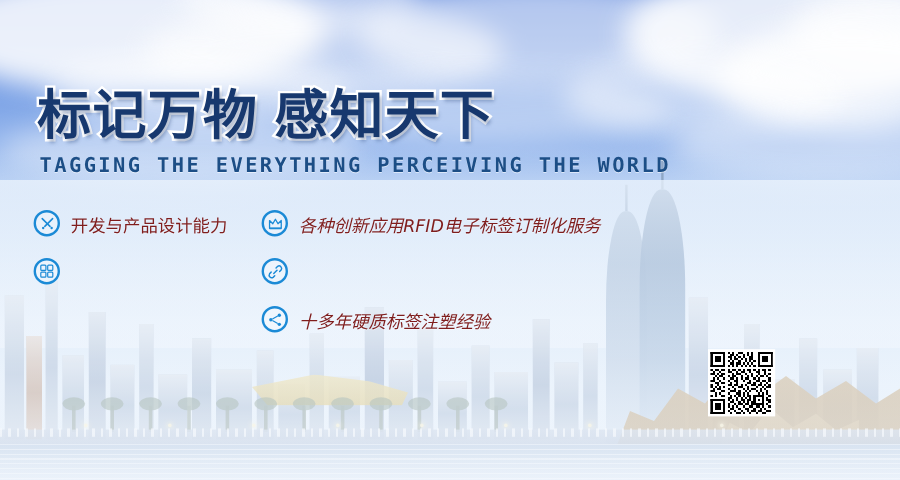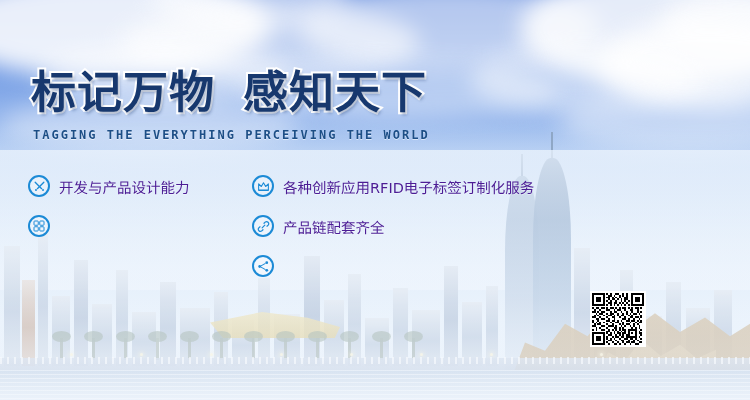--- a/index.html
+++ b/index.html
@@ -111,51 +111,51 @@
   }
   .cityhaze{
     position:absolute;left:0;right:0;bottom:0;height:250px;
     background:linear-gradient(to bottom,rgba(235,243,252,.78) 0%,rgba(235,243,252,.42) 28%,rgba(236,243,252,.34) 60%,rgba(240,246,253,.55) 100%);
     pointer-events:none;
   }
 
   
   .title{
     position:absolute;left:31px;top:74px;
-    font-family:Liberation Mono, monospace;
+    font-family:Liberation Sans, sans-serif;
     font-size:45px;font-weight:bold;letter-spacing:1px;
     color:#17386e;
     -webkit-text-stroke:4px #ffffff;
     paint-order:stroke fill;
     text-shadow:2px 3px 3px rgba(40,70,120,.35);
     white-space:nowrap;line-height:1;
   }
   .subtitle{
     position:absolute;left:33px;top:128px;
     font-family:"DejaVu Sans Mono","Liberation Mono",monospace;
-    font-size:12px;font-weight:bold;letter-spacing:2.0px;
+    font-size:17px;font-weight:bold;letter-spacing:2.0px;
     color:#1c4e86;white-space:nowrap;
     text-shadow:0 1px 0 rgba(255,255,255,.55);
   }
 
   
   .features{position:absolute;left:0;top:166px;width:750px;}
   .col{position:absolute;top:0;}
   .colL{left:28px;}
-  .colR{left:252px;}
+  .colR{left:218px;font-style:italic;}
   .feat{display:flex;align-items:center;height:40px;white-space:nowrap;}
   .ic{
     flex:0 0 auto;width:22px;height:22px;border-radius:50%;
     border:2px solid #1b8ad6;box-sizing:border-box;
     display:flex;align-items:center;justify-content:center;
     background:rgba(255,255,255,.28);
   }
   .ic svg{display:block;}
   .flabel{
-    margin-left:9px;font-size:14.5px;color:#4c1d95;
+    margin-left:9px;font-size:14.5px;color:#7f1d1d;
     font-family:"DejaVu Sans","Liberation Sans",sans-serif;
     text-shadow:0 1px 0 rgba(255,255,255,.4);
   }
 
   
   .qrwrap{
     position:absolute;left:590px;top:291px;width:56px;height:56px;
     background:#ffffff;padding:2px;box-sizing:border-box;
   }
   .qr{width:100%;height:100%;display:block;}
@@ -297,33 +297,33 @@
       </div>
 
       <div class="feat">
         <span class="ic">
           <svg width="13" height="13" viewBox="0 0 24 24" fill="none" stroke="#1b8ad6" stroke-width="2.2" stroke-linecap="round">
             <path d="M9.5 14.5 L14.5 9.5"></path>
             <path d="M13 6 L15.5 3.5 a4 4 0 0 1 5.5 5.5 L18.5 11.5"></path>
             <path d="M11 18 L8.5 20.5 a4 4 0 0 1 -5.5 -5.5 L5.5 12.5"></path>
           </svg>
         </span>
-        <span class="flabel">产品链配套齐全</span>
       </div>
 
       <div class="feat">
         <span class="ic">
           <svg width="13" height="13" viewBox="0 0 24 24" fill="none" stroke="#1b8ad6" stroke-width="1.9">
             <circle cx="18" cy="5" r="2.6" fill="#1b8ad6" stroke="none"></circle>
             <circle cx="18" cy="19" r="2.6" fill="#1b8ad6" stroke="none"></circle>
             <circle cx="5" cy="12" r="2.6" fill="#1b8ad6" stroke="none"></circle>
             <path d="M7.4 10.8 L15.6 6.2"></path>
             <path d="M7.4 13.2 L15.6 17.8"></path>
           </svg>
         </span>
+        <span class="flabel">十多年硬质标签注塑经验</span>
       </div>
 
     </div>
   </div>
 
   <div class="qrwrap">
     <svg class="qr" viewBox="0 0 29 29" shape-rendering="crispEdges">
       <rect width="29" height="29" fill="#ffffff"></rect>
       <g fill="#000000">
 

